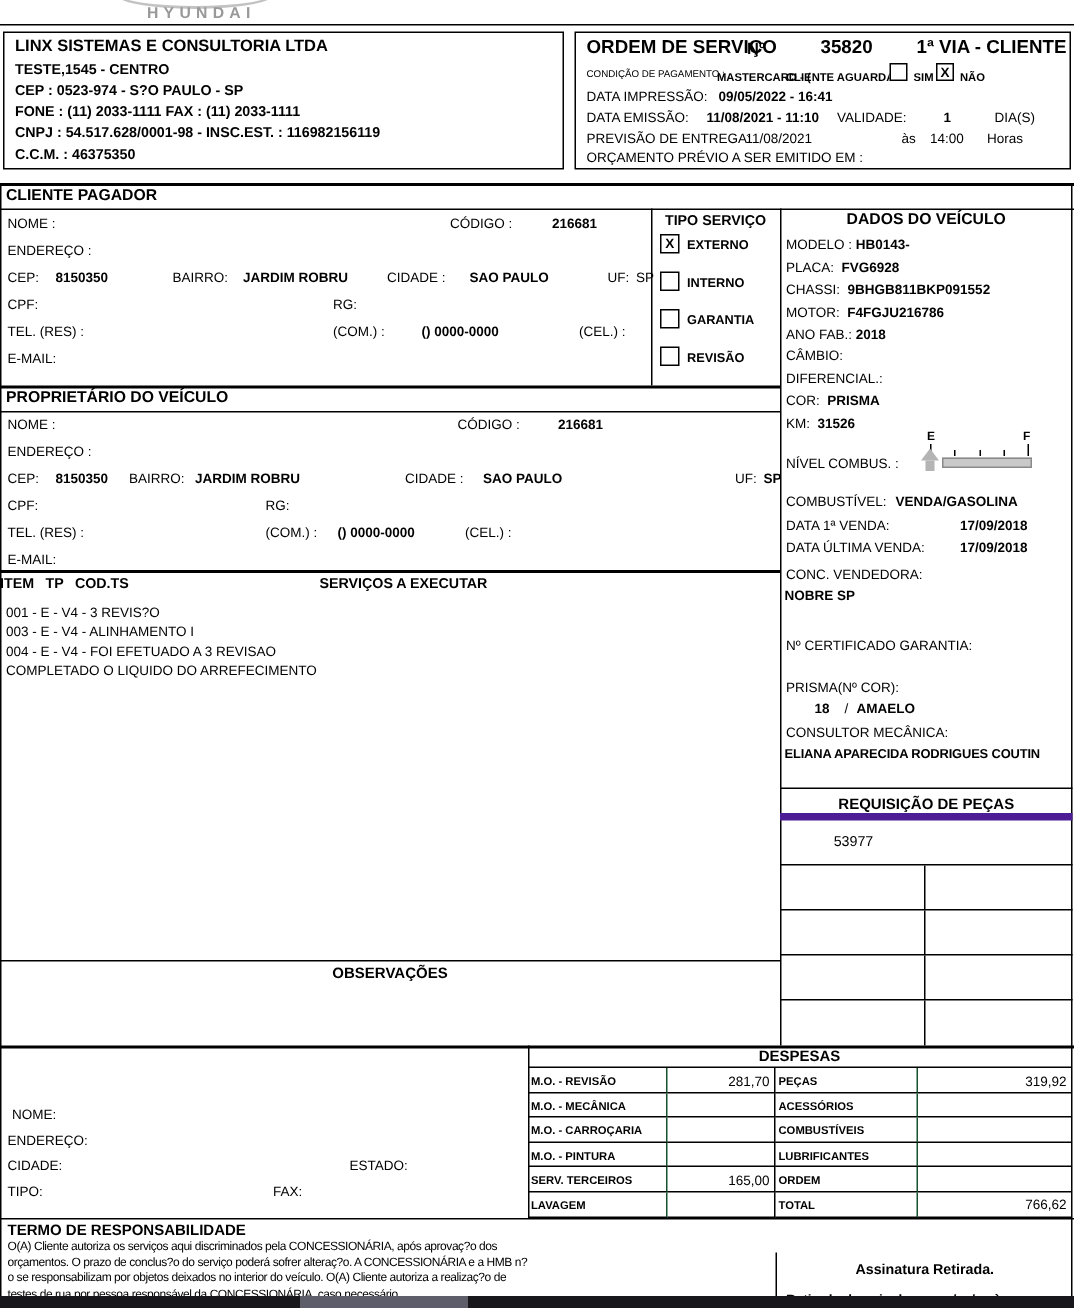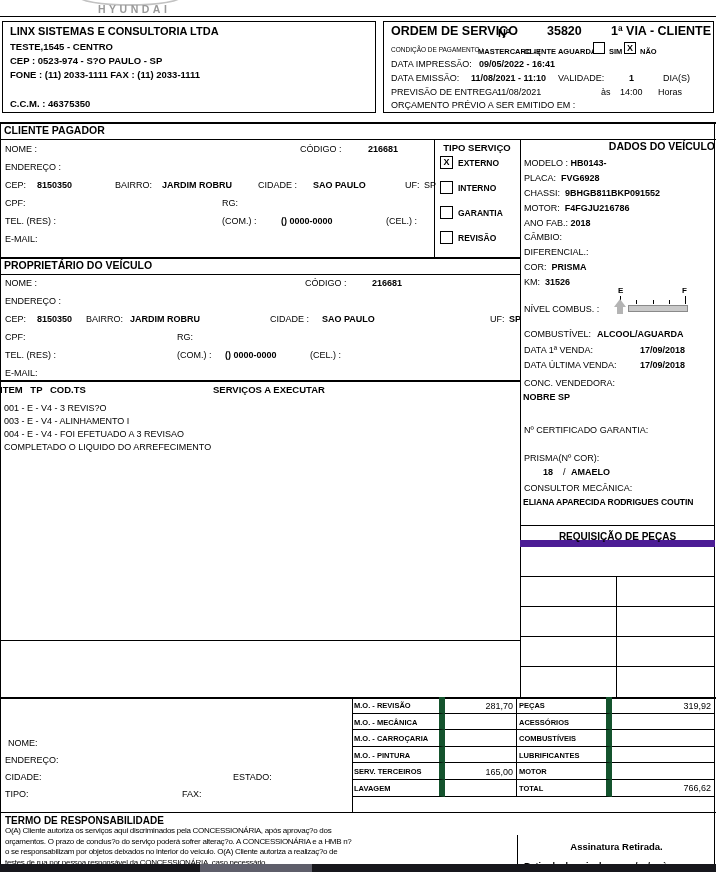--- a/index.html
+++ b/index.html
@@ -29,34 +29,34 @@
   .tick { width:1px; background:#000; height:4px; }
   .tick.tall { height:8px; }
   .gauge-bar { position:absolute; left:628px; top:305px; width:60px; height:7px;
                background:#c9c9c9; border:1px solid #8a8a8a; }
   .arrow-up { position:absolute; left:614px; top:299px; width:0; height:0;
               border-left:6px solid transparent; border-right:6px solid transparent;
               border-bottom:8px solid #b4b4b4; }
   .arrow-stem { position:absolute; left:617px; top:307px; width:6px; height:7px; background:#b4b4b4; }
   
   .req { position:absolute; left:520px; top:525px; width:195px; height:172px; border-top:1px solid #000; }
-  .req-title { height:21px; border-bottom:7px solid #4c1d95; text-align:center;
+  .req-title { height:21px; border-bottom:5px solid #4c1d95; text-align:center;
                font-size:10px; font-weight:bold; padding-top:5px; }
   .req-row { display:flex; height:30px; border-bottom:1px solid #000; }
   .req-row.last { border-bottom:none; }
   .req-cell { width:97px; border-right:1px solid #000; text-align:center;
               font-size:9.5px; padding-top:9px; }
   .req-cell:last-child { border-right:none; width:98px; }
   
   .desp { position:absolute; left:352px; top:697px; width:362px; height:115px; }
   .desp-title { height:15px; border-bottom:1px solid #000; text-align:center;
                 font-size:10px; font-weight:bold; padding-top:2px; }
   .desp-grid { display:grid; grid-template-columns:93px 72px 95px 102px; grid-auto-rows:16.6px; }
   .dl, .dv, .dv2 { border-bottom:1px solid #000; overflow:hidden; }
-  .dl { border-right:6px solid #14532d; font-size:7.5px; font-weight:bold; padding:4px 0 0 2px; white-space:nowrap; }
+  .dl { border-right:1px solid #14532d; font-size:7.5px; font-weight:bold; padding:4px 0 0 2px; white-space:nowrap; }
   .dv { border-right:1px solid #000; font-size:9px; text-align:right; padding:3.5px 3px 0 0; }
   .dv2 { font-size:9px; text-align:right; padding:3.5px 3px 0 0; }
   
   .sig { position:absolute; left:517px; top:835px; width:198px; height:50px;
          border-left:1px solid #000; border-bottom:1px solid #000; }
   .sig-title { text-align:center; font-size:9.5px; font-weight:bold; margin-top:6px; }
   .sig-line { font-size:9px; font-weight:bold; margin:9px 0 0 6px; white-space:nowrap; }
   
   .termo-text { position:absolute; left:5px; top:826px; width:350px; font-size:8px;
                 letter-spacing:-0.3px; line-height:10.6px; }
@@ -74,20 +74,21 @@
   <div class="hl" style="left:0;top:16px;width:716px"></div>
 
   <div class="vl" style="left:0;top:122px;height:742px"></div>
   <div class="vl" style="left:714px;top:122px;height:742px"></div>
 
   <div class="box" style="left:2px;top:21px;width:374px;height:92px"></div>
   <div class="t b" style="left:10px;top:26px;font-size:11px">LINX SISTEMAS E CONSULTORIA LTDA</div>
   <div class="t b s95" style="left:10px;top:41px">TESTE,1545 - CENTRO</div>
   <div class="t b s95" style="left:10px;top:55px">CEP : 0523-974 - S?O PAULO - SP</div>
   <div class="t b s95" style="left:10px;top:69px">FONE : (11) 2033-1111 FAX : (11) 2033-1111</div>
+  <div class="t b s95" style="left:10px;top:83px">CNPJ : 54.517.628/0001-98 - INSC.EST. : 116982156119</div>
   <div class="t b s95" style="left:10px;top:98px">C.C.M. : 46375350</div>
 
   <div class="box" style="left:383px;top:21px;width:331px;height:92px;border-width:1.5px"></div>
   <div class="t b s125" style="left:391px;top:26px">ORDEM DE SERVIÇO</div>
   <div class="t b" style="left:498px;top:28px;font-size:11px">Nº</div>
   <div class="t b s125" style="left:547px;top:26px">35820</div>
   <div class="t b s125" style="left:611px;top:26px">1ª VIA - CLIENTE</div>
 
   <div class="t s65" style="left:391px;top:44px">CONDIÇÃO DE PAGAMENTO :</div>
   <div class="t b s75" style="left:478px;top:46px">MASTERCARD - (</div>
@@ -142,21 +143,21 @@
   <div class="t b s95" style="left:434px;top:142px;width:86px;text-align:center">TIPO SERVIÇO</div>
   <span class="cb cb-lg" style="left:440px;top:156px">X</span>
   <div class="t b s85" style="left:458px;top:158px">EXTERNO</div>
   <span class="cb cb-lg" style="left:440px;top:181px"></span>
   <div class="t b s85" style="left:458px;top:183px">INTERNO</div>
   <span class="cb cb-lg" style="left:440px;top:206px"></span>
   <div class="t b s85" style="left:458px;top:208px">GARANTIA</div>
   <span class="cb cb-lg" style="left:440px;top:231px"></span>
   <div class="t b s85" style="left:458px;top:233px">REVISÃO</div>
 
-  <div class="t b s105" style="left:520px;top:141px;width:195px;text-align:right">DADOS DO VEÍCULO</div>
+  <div class="t b s105" style="left:520px;top:141px;width:195px;text-align:center">DADOS DO VEÍCULO</div>
   <div class="t" style="left:524px;top:158px"><span>MODELO :</span> <span class="b">HB0143-</span></div>
   <div class="t" style="left:524px;top:173px"><span>PLACA:</span>&nbsp;&nbsp;<span class="b">FVG6928</span></div>
   <div class="t" style="left:524px;top:188px"><span>CHASSI:</span>&nbsp;&nbsp;<span class="b">9BHGB811BKP091552</span></div>
   <div class="t" style="left:524px;top:203px"><span>MOTOR:</span>&nbsp;&nbsp;<span class="b">F4FGJU216786</span></div>
   <div class="t" style="left:524px;top:218px"><span>ANO FAB.:</span> <span class="b">2018</span></div>
   <div class="t" style="left:524px;top:232px">CÂMBIO:</div>
   <div class="t" style="left:524px;top:247px">DIFERENCIAL.:</div>
   <div class="t" style="left:524px;top:262px"><span>COR:</span>&nbsp;&nbsp;<span class="b">PRISMA</span></div>
   <div class="t" style="left:524px;top:277px"><span>KM:</span>&nbsp;&nbsp;<span class="b">31526</span></div>
 
@@ -168,21 +169,21 @@
       <span class="tick"></span>
       <span class="tick"></span>
       <span class="tick tall"></span>
   </div>
   <div class="t" style="left:524px;top:304px">NÍVEL COMBUS. :</div>
   <div class="gauge-bar"></div>
   <div class="arrow-up"></div>
   <div class="arrow-stem"></div>
 
   <div class="t" style="left:524px;top:329px">COMBUSTÍVEL:</div>
-  <div class="t b" style="left:597px;top:329px">ALCOOL/AGUARDA</div>
+  <div class="t b" style="left:597px;top:329px">VENDA/GASOLINA</div>
   <div class="t" style="left:524px;top:345px">DATA 1ª VENDA:</div>
   <div class="t b" style="left:640px;top:345px">17/09/2018</div>
   <div class="t" style="left:524px;top:360px">DATA ÚLTIMA VENDA:</div>
   <div class="t b" style="left:640px;top:360px">17/09/2018</div>
   <div class="t" style="left:524px;top:378px">CONC. VENDEDORA:</div>
   <div class="t b" style="left:523px;top:392px">NOBRE SP</div>
   <div class="t" style="left:524px;top:425px">Nº CERTIFICADO GARANTIA:</div>
   <div class="t" style="left:524px;top:453px">PRISMA(Nº COR):</div>
   <div class="t b" style="left:543px;top:467px">18</div>
   <div class="t" style="left:563px;top:467px">/</div>
@@ -216,24 +217,26 @@
 
   <div class="hl" style="left:0;top:380px;width:520px;height:2px"></div>
   <div class="t b s95" style="left:0;top:384px;word-spacing:5px">ITEM TP COD.TS</div>
   <div class="t b s95" style="left:213px;top:384px">SERVIÇOS A EXECUTAR</div>
   <div class="t" style="left:4px;top:403px">001 - E - V4 - 3 REVIS?O</div>
   <div class="t" style="left:4px;top:416px">003 - E - V4 - ALINHAMENTO I</div>
   <div class="t" style="left:4px;top:429px">004 - E - V4 - FOI EFETUADO A 3 REVISAO</div>
   <div class="t" style="left:4px;top:442px">COMPLETADO O LIQUIDO DO ARREFECIMENTO</div>
 
   <div class="hl" style="left:0;top:640px;width:520px"></div>
+  <div class="t b s10" style="left:0;top:644px;width:520px;text-align:center">OBSERVAÇÕES</div>
 
   <div class="req">
     <div class="req-title">REQUISIÇÃO DE PEÇAS</div>
     <div class="req-row">
+      <div class="req-cell">53977</div>
     </div>
     <div class="req-row">
         <div class="req-cell"></div>
         <div class="req-cell"></div>
       </div>
     <div class="req-row">
         <div class="req-cell"></div>
         <div class="req-cell"></div>
       </div>
     <div class="req-row">
@@ -250,20 +253,21 @@
   <div class="vl" style="left:352px;top:697px;height:115px"></div>
 
   <div class="t" style="left:8px;top:738px">NOME:</div>
   <div class="t" style="left:5px;top:755px">ENDEREÇO:</div>
   <div class="t" style="left:5px;top:772px">CIDADE:</div>
   <div class="t" style="left:233px;top:772px">ESTADO:</div>
   <div class="t" style="left:5px;top:789px">TIPO:</div>
   <div class="t" style="left:182px;top:789px">FAX:</div>
 
   <div class="desp">
+    <div class="desp-title">DESPESAS</div>
     <div class="desp-grid">
       <div class="dl">M.O. - REVISÃO</div>
       <div class="dv">281,70</div>
       <div class="dl">PEÇAS</div>
       <div class="dv2">319,92</div>
 
       <div class="dl">M.O. - MECÂNICA</div>
       <div class="dv"></div>
       <div class="dl">ACESSÓRIOS</div>
       <div class="dv2"></div>
@@ -273,21 +277,21 @@
       <div class="dl">COMBUSTÍVEIS</div>
       <div class="dv2"></div>
 
       <div class="dl">M.O. - PINTURA</div>
       <div class="dv"></div>
       <div class="dl">LUBRIFICANTES</div>
       <div class="dv2"></div>
 
       <div class="dl">SERV. TERCEIROS</div>
       <div class="dv">165,00</div>
-      <div class="dl">MOTOR</div>
+      <div class="dl">ORDEM</div>
       <div class="dv2"></div>
 
       <div class="dl">LAVAGEM</div>
       <div class="dv"></div>
       <div class="dl">TOTAL</div>
       <div class="dv2">766,62</div>
     </div>
   </div>
 
   <div class="hl" style="left:0;top:812px;width:716px"></div>

